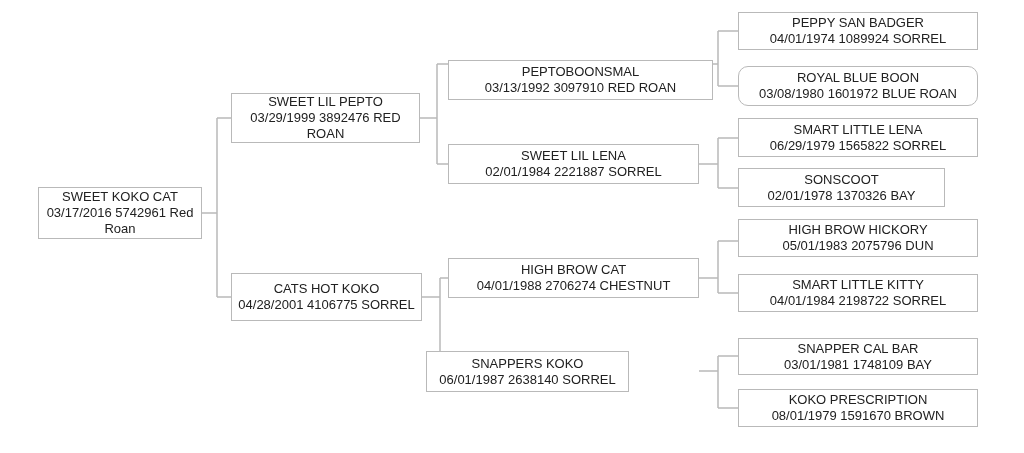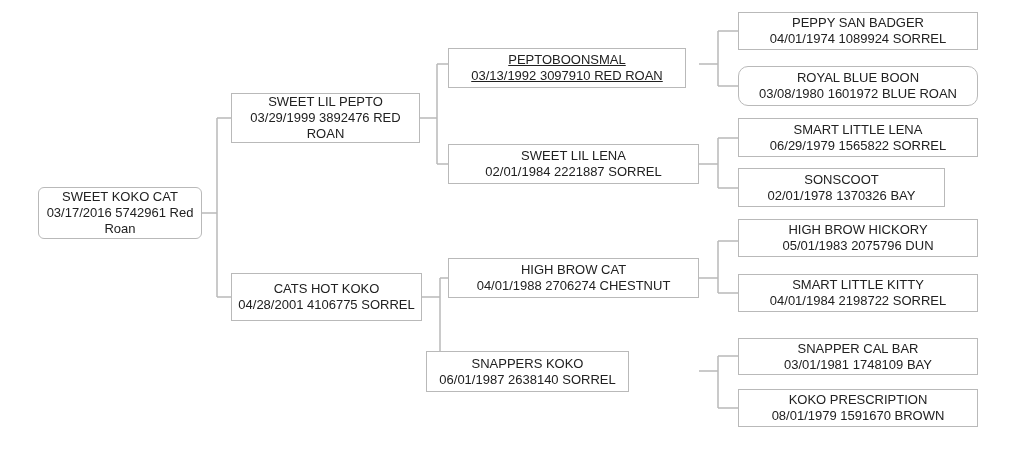--- a/index.html
+++ b/index.html
@@ -53,35 +53,35 @@
       <path d="M202,213 H217 M217,118 V297 M217,118 H231 M217,297 H231"></path>
       <path d="M420,118 H437 M437,64 V164 M437,64 H448 M437,164 H448"></path>
       <path d="M420,297 H440 M440,278 V371 M440,278 H448 M440,371 H448"></path>
       <path d="M699,64 H718 M718,31 V86 M718,31 H738 M718,86 H738"></path>
       <path d="M699,164 H718 M718,138 V188 M718,138 H738 M718,188 H738"></path>
       <path d="M699,278 H718 M718,241 V293 M718,241 H738 M718,293 H738"></path>
       <path d="M699,371 H718 M718,356 V408 M718,356 H738 M718,408 H738"></path>
     </g>
   </svg>
 
-  <div class="node" style="left:38px; top:187px; width:164px; height:52px;border-radius:6px;">
+  <div class="node" style="left:38px; top:187px; width:164px; height:52px;">
     <span class="node-name">SWEET KOKO CAT</span>
     <span class="node-details">03/17/2016 5742961 Red Roan</span>
   </div>
 
   <div class="node" style="left:231px; top:93px; width:189px; height:50px;">
     <span class="node-name">SWEET LIL PEPTO</span>
     <span class="node-details">03/29/1999 3892476 RED ROAN</span>
   </div>
   <div class="node" style="left:231px; top:273px; width:191px; height:48px;">
     <span class="node-name">CATS HOT KOKO</span>
     <span class="node-details">04/28/2001 4106775 SORREL</span>
   </div>
 
-  <div class="node" style="left:448px; top:48px; width:238px; height:40px;text-decoration:underline;">
+  <div class="node" style="left:448px; top:60px; width:265px; height:40px;">
     <span class="node-name">PEPTOBOONSMAL</span>
     <span class="node-details">03/13/1992 3097910 RED ROAN</span>
   </div>
   <div class="node" style="left:448px; top:144px; width:251px; height:40px;">
     <span class="node-name">SWEET LIL LENA</span>
     <span class="node-details">02/01/1984 2221887 SORREL</span>
   </div>
   <div class="node" style="left:448px; top:258px; width:251px; height:40px;">
     <span class="node-name">HIGH BROW CAT</span>
     <span class="node-details">04/01/1988 2706274 CHESTNUT</span>

